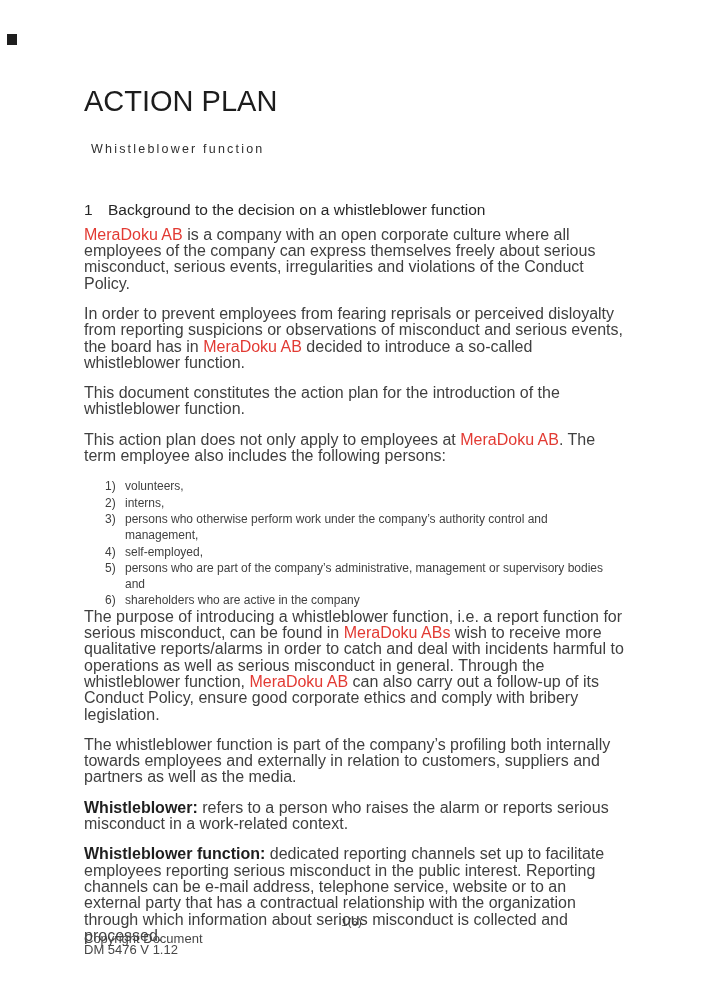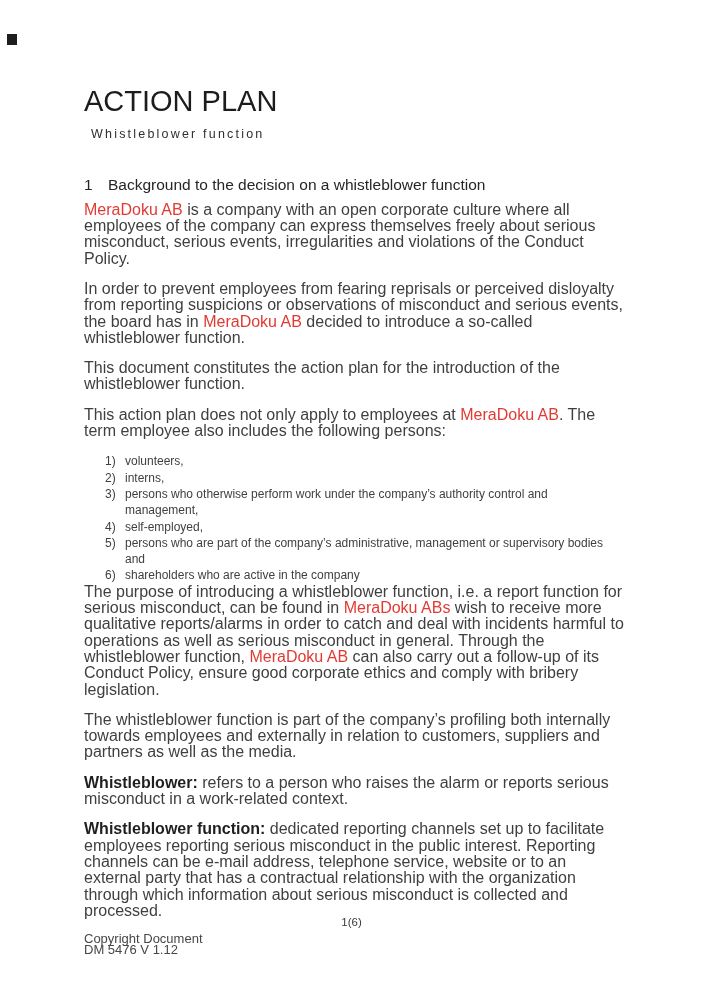--- a/index.html
+++ b/index.html
@@ -14,34 +14,34 @@
   }
   .corner-mark {
     position:absolute; left:7px; top:34px;
     width:10px; height:11px;
     background:#1e1e1e;
   }
   .content {
     position:absolute; left:84px; top:86px; width:540px;
   }
   .doc-title {
-    margin:0 0 11px 0;
+    margin:0 0 26px 0;
     font-size:29px; font-weight:400; letter-spacing:0px;
     color:#1c1c1c; line-height:1.05;
   }
   .doc-subtitle {
     margin:7px;
     font-size:12.5px; letter-spacing:2.2px;
     color:#2f2f2f; font-weight:400;
   }
   .section-heading {
     font-size:15.5px; font-weight:400; color:#262626;
     margin:29px 0 7px 0; line-height:1.25;
   }
-  .section-heading.first { margin-top:34px; }
+  .section-heading.first { margin-top:44px; }
   .heading-number { display:inline-block; min-width:24px; }
   .para {
     font-size:16px; line-height:16.3px;
     margin:0 0 14px 0; color:#3f3f3f;
   }
   .seg-red { color:var(--accent, #e23a33); }
   .seg-bold { font-weight:700; color:#1f1f1f; }
   .list { margin:3px 0 0 0; padding:0; }
   .list-item {
     display:flex; align-items:flex-start;

